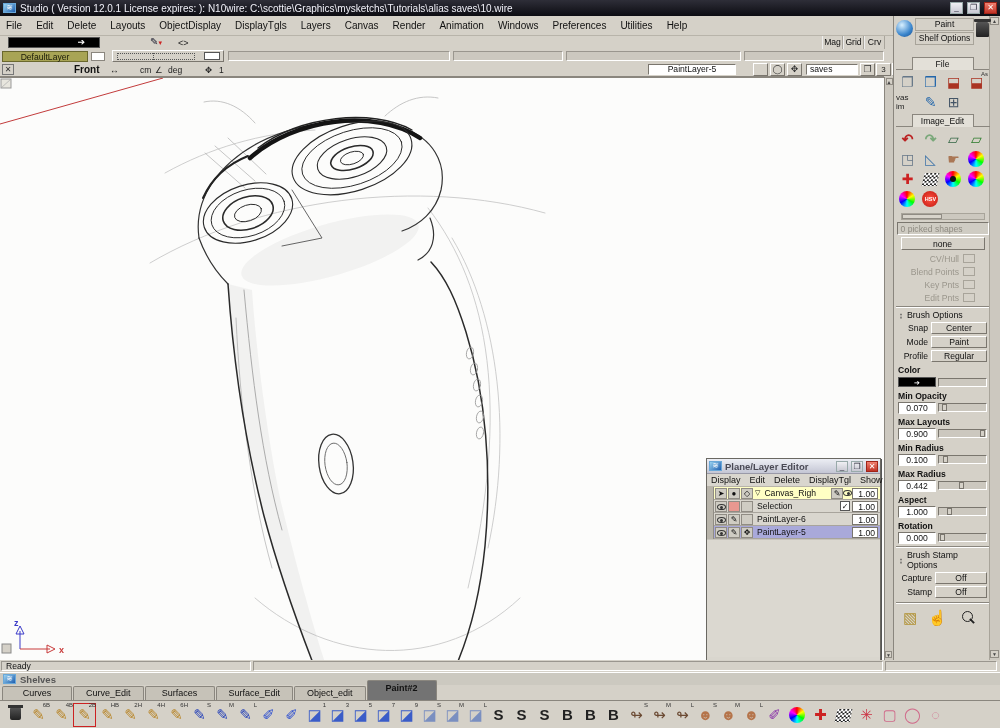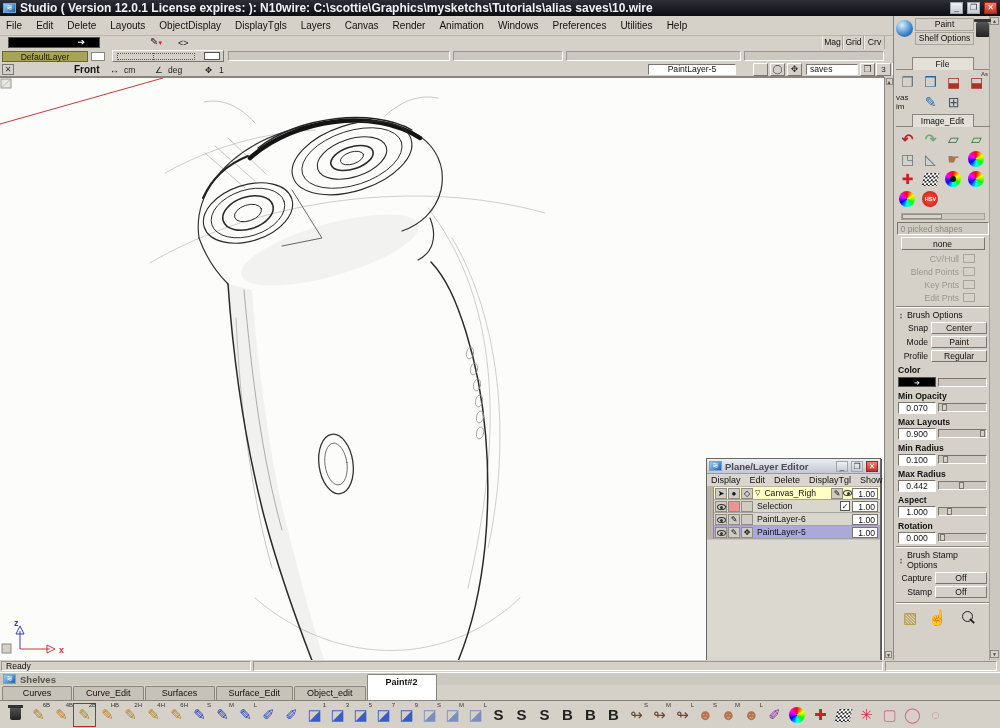--- a/index.html
+++ b/index.html
@@ -2,21 +2,21 @@
 <html><head>
 <meta charset="utf-8">
 <style>
   * { margin:0; padding:0; box-sizing:border-box; }
   html,body { width:1000px; height:728px; overflow:hidden; }
   body { font-family:"Liberation Sans", sans-serif; background:#d5d1c8; position:relative; font-size:10px; color:#111; }
   .abs { position:absolute; }
 
   
   .titlebar { left:0; top:0; width:1000px; height:16px; background:linear-gradient(#2e2e38,#0c0c12); color:#f0f0f8; display:flex; align-items:center; padding:0 3px; gap:4px; }
-  .titlebar .ttl { font-size:12px; font-weight:bold; white-space:nowrap; overflow:hidden; flex:1; }
+  .titlebar .ttl { font-size:10px; font-weight:normal; white-space:nowrap; overflow:hidden; flex:1; }
   .appicon { width:13px; height:10px; background:linear-gradient(135deg,#9ad2f0,#1f5fb0); border:1px solid #6aa8d8; color:#fff; font-size:8px; line-height:8px; text-align:center; }
   .winbtn { width:13px; height:12px; border:1px solid #9aa; background:linear-gradient(#f0f0f4,#c8c8d2); font-size:8px; line-height:10px; text-align:center; color:#223; }
   .winbtn.close { background:linear-gradient(#f08070,#c03225); color:#fff; border-color:#a02418; }
 
   
   .menubar { left:0; top:16px; width:1000px; height:20px; background:#d5d1c8; border-bottom:1px solid #b8b4aa; display:flex; align-items:center; padding-left:6px; gap:14px; }
   .menubar span { font-size:10px; }
 
   
   .promptrow { left:0; top:36px; width:1000px; height:14px; background:#d5d1c8; display:flex; align-items:center; }
@@ -128,21 +128,21 @@
 
   
   .statusbar { left:0; top:660px; width:1000px; height:12px; background:#d5d1c8; display:flex; gap:2px; padding:1px 1px; }
   .scell { border:1px solid; border-color:#9a968e #fff #fff #9a968e; background:#d5d1c8; height:10px; font-size:8.6px; line-height:9px; padding-left:4px; }
 
   
   .shelveshdr { left:0; top:672px; width:1000px; height:13px; background:#ccc9c0; border-top:1px solid #fff; display:flex; align-items:center; gap:4px; padding-left:3px; }
   .shelveshdr .t { font-weight:bold; color:#555; font-size:9.5px; }
   .shelftabs { left:0; top:685px; width:1000px; height:15px; background:#d5d1c8; display:flex; padding-left:2px; align-items:flex-end; }
   .stab { min-width:70px; padding:0 12px; height:14px; line-height:13px; text-align:center; font-size:9px; background:#c6c2b8; border:1px solid #8a867e; border-bottom:none; border-radius:2px 2px 0 0; margin-right:1px; }
-  .stab[data-active="1"] { background:#ffffff; height:26px; line-height:14px; font-weight:bold; }
+  .stab[data-active="1"] { background:#737373; height:20px; line-height:14px; font-weight:bold; }
   .shelficons { left:0; top:700px; width:1000px; height:28px; background:#d5d1c8; border-top:1px solid #8a867e; display:flex; align-items:center; padding-left:4px; }
   .shelficons .icn { width:23px; height:24px; }
   .shelficons .icn .g { line-height:24px; font-size:15px; }
   .shelficons .icn[data-sel="1"] { outline:1px solid #cc2222; outline-offset:-1px; }
   .shelficons .icn[data-kind="checker"]::before { top:6px; }
   .shelficons .icn[data-kind="rainbow"]::before { top:4px; }
   text { font-family:"Liberation Sans", sans-serif; }
 </style>
 </head>
 <body>
@@ -196,21 +196,21 @@
   <span class="segcell" style="left:228px;width:222px;"></span>
   <span class="segcell" style="left:453px;width:110px;"></span>
   <span class="segcell" style="left:566px;width:175px;"></span>
   <span class="segcell" style="left:744px;width:140px;"></span>
 </div>
 
 <div class="abs viewhead">
   <span class="vx">✕</span>
   <span class="vname">Front</span>
   <span class="vunit" style="left:110px;">↔</span>
-  <span class="vunit" style="left:124px;">cm</span>
+  <span class="vunit" style="left:140px;">cm</span>
   <span class="vunit" style="left:155px;">∠</span>
   <span class="vunit" style="left:168px;">deg</span>
   <span class="vunit" style="left:205px;">✥</span>
   <span class="vunit" style="left:219px;">1</span>
   <span class="inset vlayerbtn">PaintLayer-5</span>
   <span class="vtools">
 
   <span class="vtool" data-kind="mag"><span></span></span>
       <span class="vtool"><span style="color:#333">◯</span></span>
       <span class="vtool"><span style="color:#333">✥</span></span>

